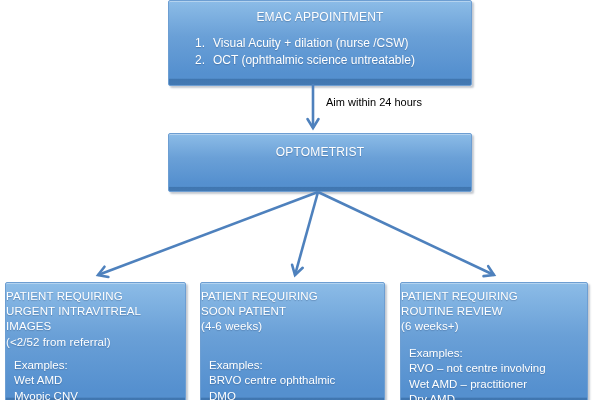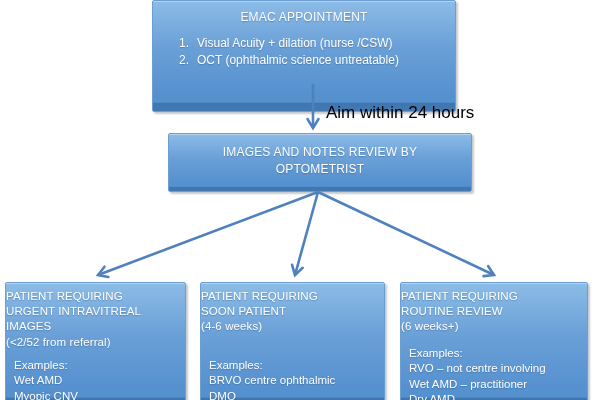--- a/index.html
+++ b/index.html
@@ -14,38 +14,38 @@
   .box {
     position: absolute;
     box-sizing: border-box;
     border-radius: 2px;
     color: #ffffff;
     background: linear-gradient(180deg, #8cbce7 0%, #6aa0d7 42%, #5590cf 86%, #5590cf 92%, #4076b0 93%, #4379b3 100%);
     border: 1px solid #6d9ed2;
     box-shadow: 2px 2px 2px rgba(125,135,150,0.45), inset 0 1px 0 rgba(255,255,255,0.35);
     text-shadow: 0 1px 1px rgba(40,70,110,0.35);
   }
-  .top-box { left: 152px; top: 0px; width: 304px; height: 112px; }
+  .top-box { left: 168px; top: 0px; width: 304px; height: 86px; }
   .review-box { left: 168px; top: 133px; width: 304px; height: 59px; }
   .box-title {
     text-align: center;
     font-size: 12px;
     line-height: 17px;
     padding-top: 8px;
     letter-spacing: 0.2px;
   }
   .review-box .box-title { padding-top: 10px; }
   .num-list { margin-top: 9px; margin-left: 26px; font-size: 12px; line-height: 17px; }
   .num-item { display: flex; }
   .num-item .num { width: 18px; flex: 0 0 18px; }
   .annotation {
     position: absolute;
     left: 326px;
-    top: 103px;
-    font-size: 17px;
+    top: 96px;
+    font-size: 11px;
     color: #000000;
     text-shadow: none;
   }
   .outcome-box { top: 282px; height: 126px; font-size: 11.5px; }
   #outcome-0 { left: 5px;  width: 181px; }
   #outcome-1 { left: 200px; width: 185px; }
   #outcome-2 { left: 400px; width: 188px; }
   .outcome-title { line-height: 15.2px; padding-top: 6px; letter-spacing: 0.1px; }
   .examples { text-align: left; padding-left: 8px; line-height: 15.5px; }
   #outcome-0 .examples { margin-top: 8px; }
@@ -70,21 +70,20 @@
         <span class="num">2.</span>
         <span>OCT (ophthalmic science untreatable)</span>
       </div>
     </div>
   </div>
 
   <div class="annotation">Aim within 24 hours</div>
 
   <div class="box review-box">
     <div class="box-title">
-      <div>IMAGES AND NOTES REVIEW BY</div>
       <div>OPTOMETRIST</div>
     </div>
   </div>
 
   <div class="box outcome-box" id="outcome-0">
     <div class="outcome-title">
       <div>PATIENT REQUIRING</div>
       <div>URGENT INTRAVITREAL</div>
       <div>IMAGES</div>
       <div>(&lt;2/52 from referral)</div>

